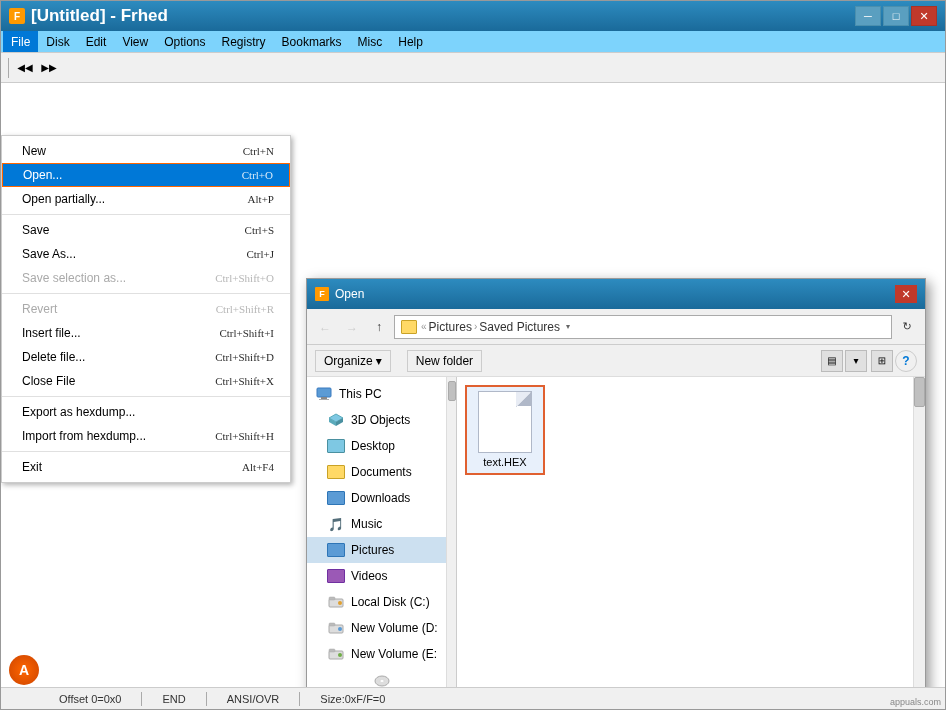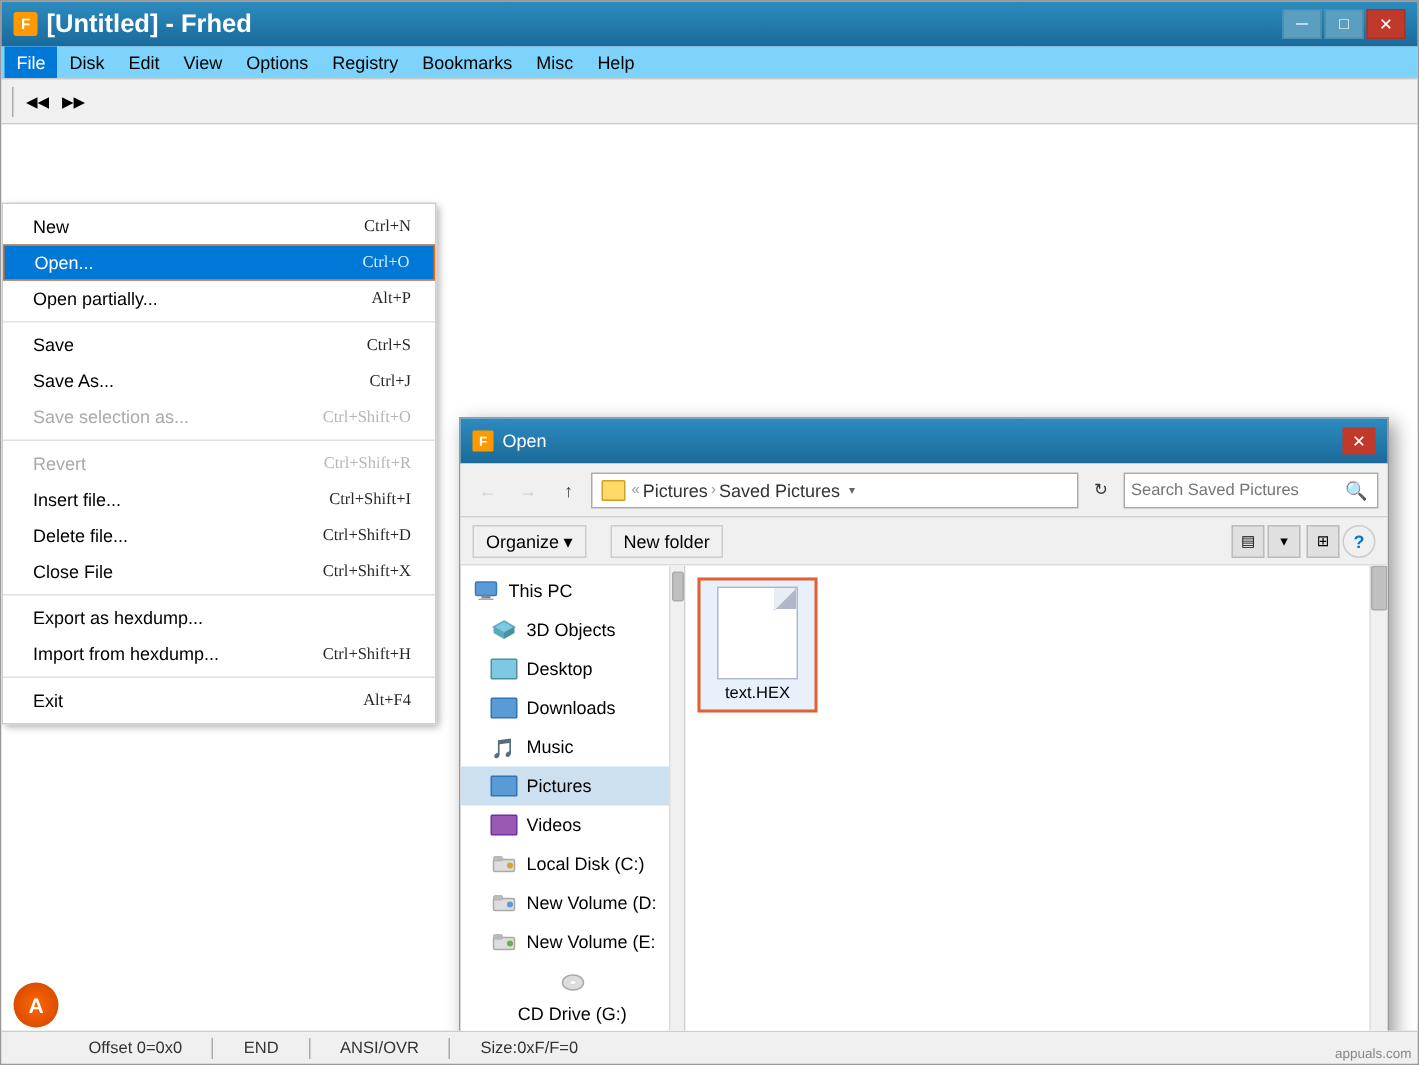--- a/index.html
+++ b/index.html
@@ -676,24 +676,20 @@
               <span class="addr-sep">«</span>
               <span class="addr-part">Pictures</span>
               <span class="addr-sep">›</span>
               <span class="addr-current">Saved Pictures</span>
             </div>
             <span class="addr-dropdown-arrow">▾</span>
           </div>
 
           <button class="nav-btn" style="font-size:11px;">↻</button>
 
-          <div class="search-box">
-            <input class="search-input" type="text" placeholder="Search Saved Pictures" style="">
-            <span class="search-icon-char">🔍</span>
-          </div>
         </div>
 
         <div class="dialog-toolbar">
           <button class="organize-btn">
             <span>Organize</span>
             <span>▾</span>
           </button>
           <button class="new-folder-btn">New folder</button>
           <div class="view-btns">
             <button class="view-btn">▤</button>
@@ -729,20 +725,26 @@
               <span>3D Objects</span>
             </div>
 
             <div class="nav-item" style="padding-left:20px;">
               <div class="nav-icon">
                 <div class="folder-icon-box" style="background:#7ec8e3;border-color:#4a90a0;"></div>
               </div>
               <span>Desktop</span>
             </div>
 
+            <div class="nav-item" style="padding-left:20px;">
+              <div class="nav-icon">
+                <div class="folder-icon-box" style="background:#ffd966;border-color:#c9a227;"></div>
+              </div>
+              <span>Documents</span>
+            </div>
 
             <div class="nav-item" style="padding-left:20px;">
               <div class="nav-icon">
                 <div class="folder-icon-box" style="background:#5b9bd5;border-color:#2e75b6;"></div>
               </div>
               <span>Downloads</span>
             </div>
 
             <div class="nav-item" style="padding-left:20px;">
               <div class="nav-icon">

